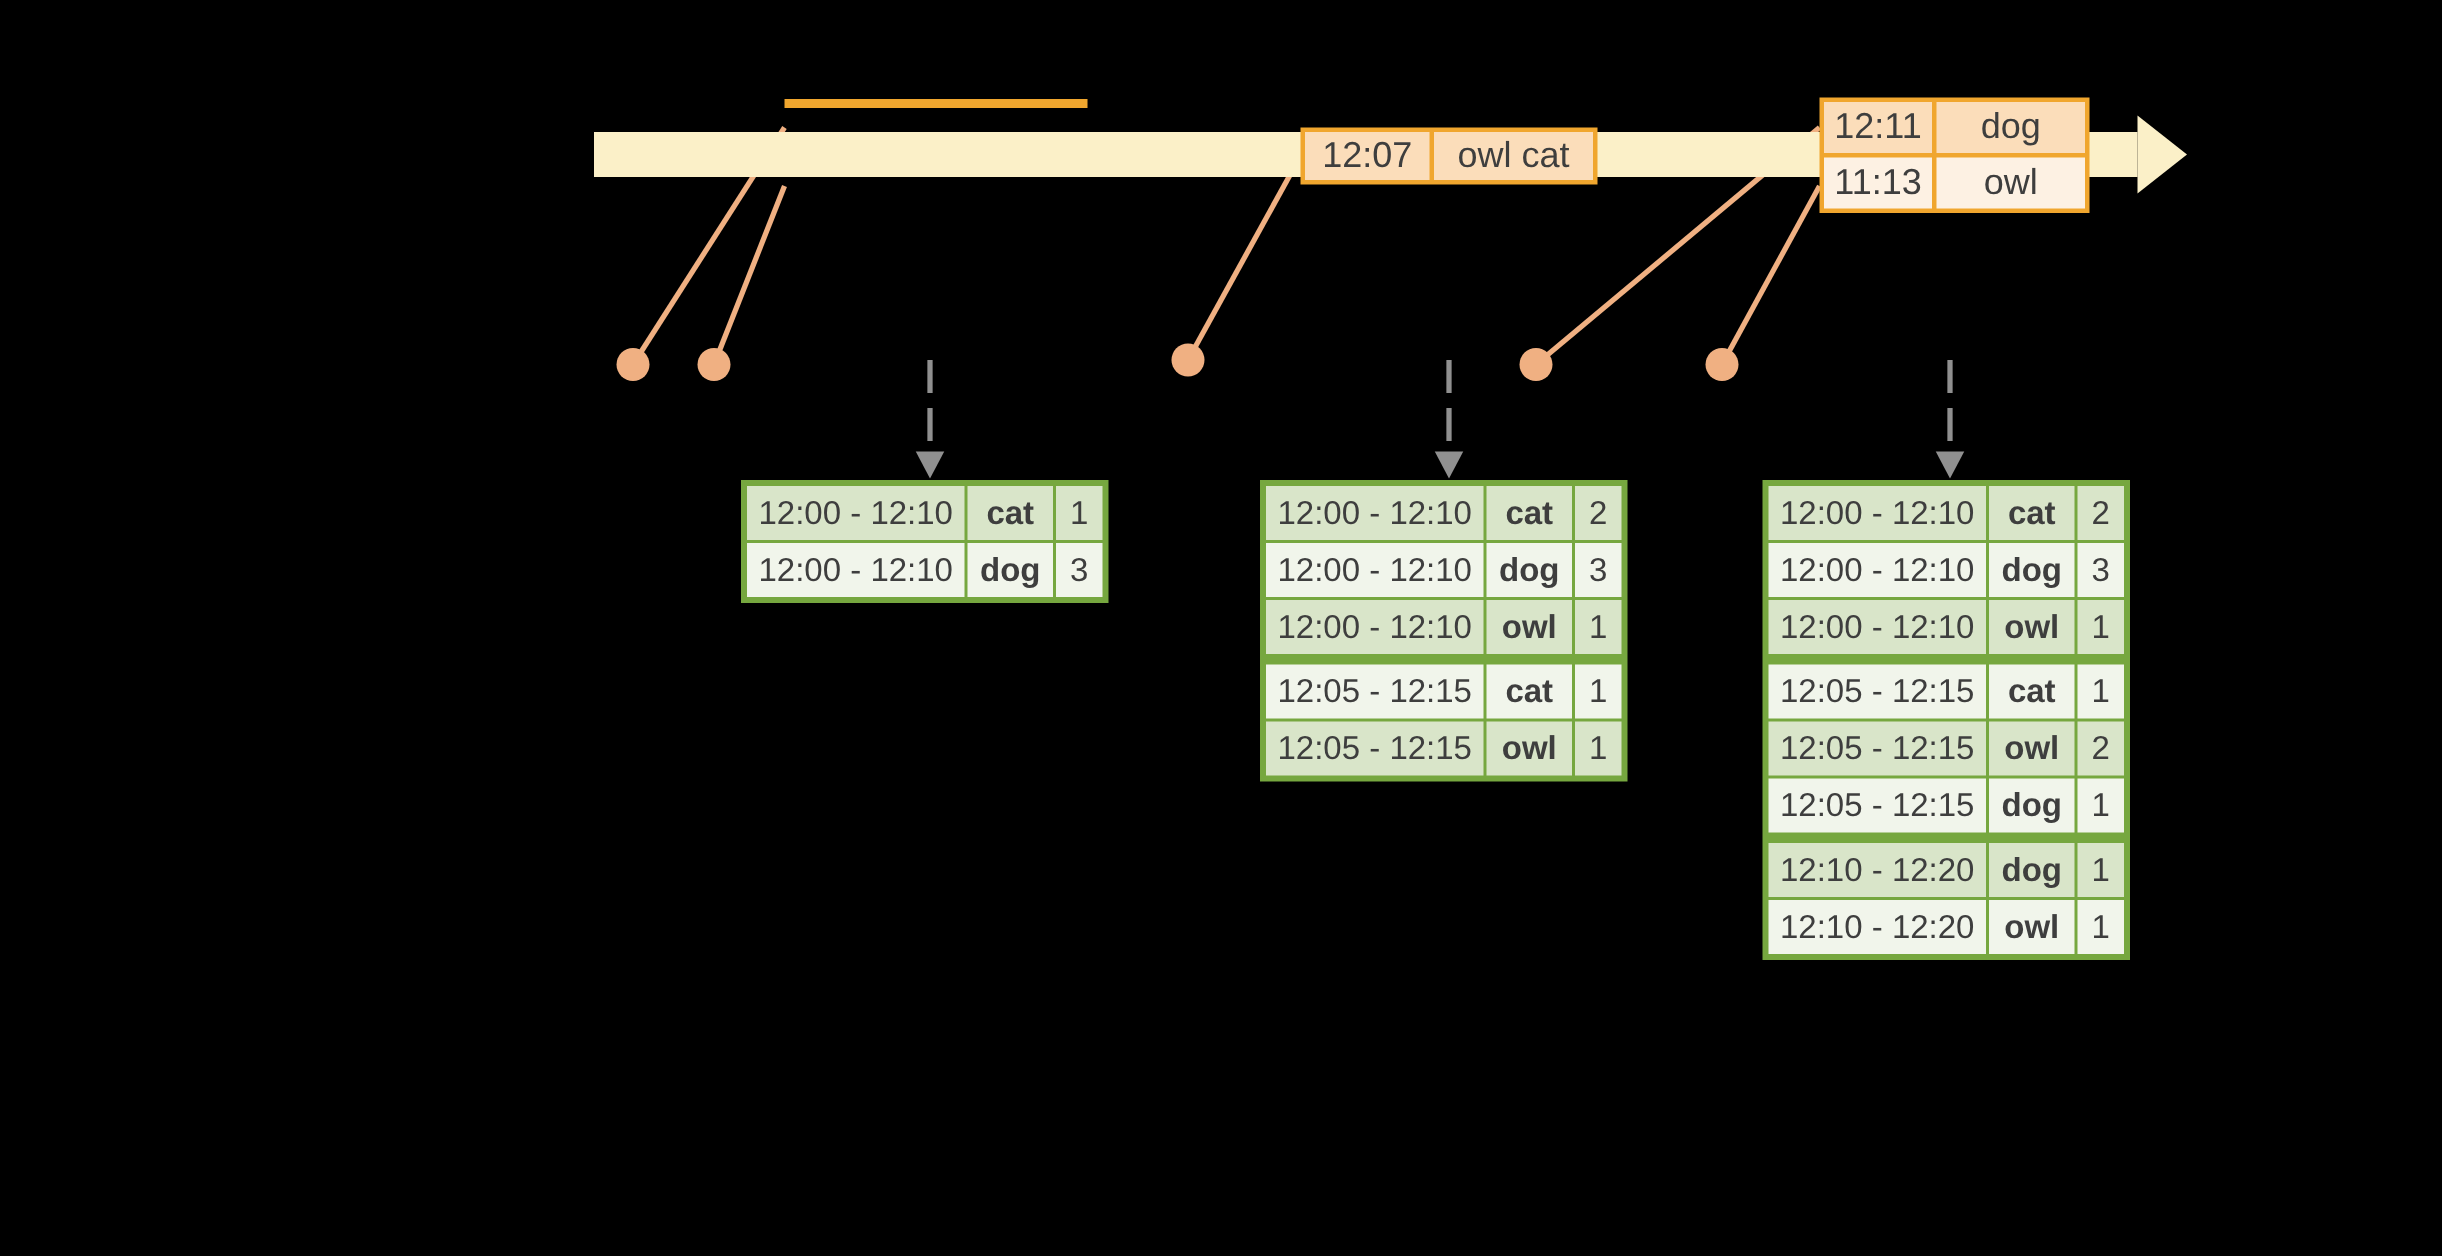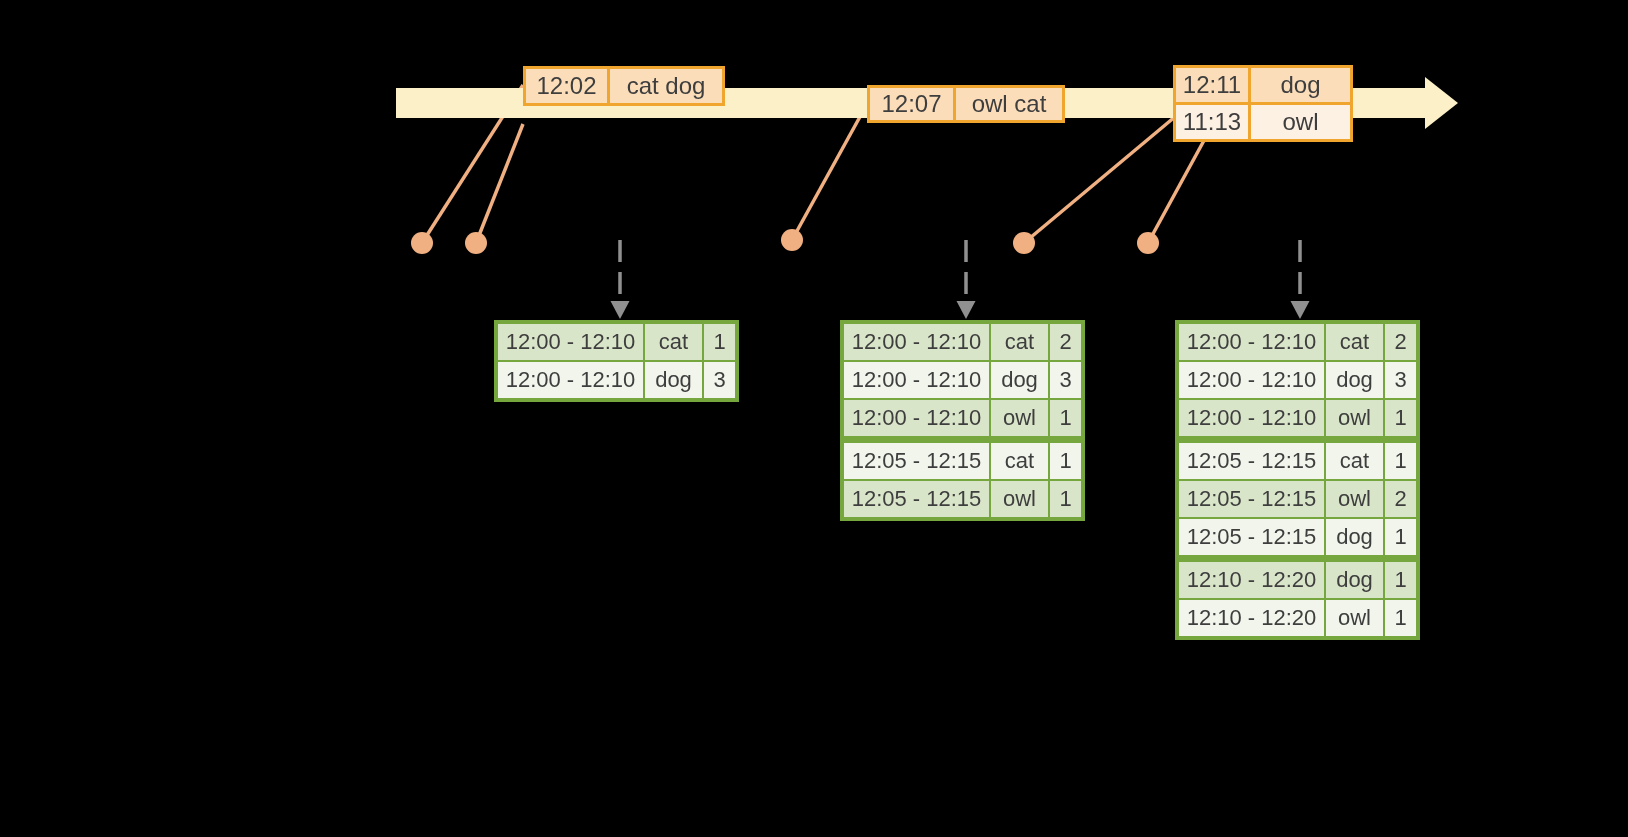--- a/index.html
+++ b/index.html
@@ -26,38 +26,38 @@
   .erow{display:flex;gap:3px;}
   .ecell{display:flex;align-items:center;justify-content:center;font-size:24px;}
   .fill-peach .ecell{background:var(--peach);}
   .fill-peach-light .ecell{background:var(--peach-light);}
   #etable-0{left:523px;top:66px;width:202px;}
   #etable-0 .erow{height:34px;}
   #etable-0 .e-time{width:81px;}
   #etable-1{left:867px;top:85px;width:198px;}
   #etable-1 .erow{height:32px;}
   #etable-1 .e-time{width:83px;}
-  #etable-2{left:1173px;top:65px;width:180px;}
+  #etable-2{left:1213px;top:65px;width:180px;}
   #etable-2 .erow{height:34px;}
   #etable-2 .e-time{width:72px;}
   .e-words{flex:1;}
 
   
   .gtable{
     position:absolute;background:var(--green-border);padding:4px;
     display:flex;flex-direction:column;box-sizing:border-box;width:245px;
   }
   .grow{display:flex;gap:2px;height:36px;flex:none;margin-top:2px;}
   .grow:first-child{margin-top:0;}
   .grow.group-start{margin-top:7px;}
   .gcell{display:flex;align-items:center;justify-content:center;font-size:22px;}
   .fill-green-dark .gcell{background:var(--green-dark);}
   .fill-green-light .gcell{background:var(--green-light);}
   .g-window{width:145px;}
-  .g-word{width:57px;}
+  .g-word{width:57px;font-weight:bold;}
   .g-count{flex:1;}
   #gtable-0{left:494px;top:320px;}
   #gtable-1{left:840px;top:320px;}
   #gtable-2{left:1175px;top:320px;}
 
   
   .dot{position:absolute;width:22px;height:22px;border-radius:50%;background:var(--salmon);}
 </style>
 </head>
 <body>
@@ -82,24 +82,20 @@
     <g>
       <line x1="1300" y1="240" x2="1300" y2="300" stroke="#909090" stroke-width="3.5" stroke-dasharray="22 10"></line>
       <polygon points="1290.5,301 1309.5,301 1300,319" fill="#909090"></polygon>
     </g>
   </svg>
 
   <div class="band"></div>
   <div class="band-head"></div>
 
   <div class="etable" id="etable-0">
-      <div class="erow fill-peach">
-        <div class="ecell e-time">12:02</div>
-        <div class="ecell e-words">cat dog</div>
-      </div>
     </div>
   <div class="etable" id="etable-1">
       <div class="erow fill-peach">
         <div class="ecell e-time">12:07</div>
         <div class="ecell e-words">owl cat</div>
       </div>
     </div>
   <div class="etable" id="etable-2">
       <div class="erow fill-peach">
         <div class="ecell e-time">12:11</div>

